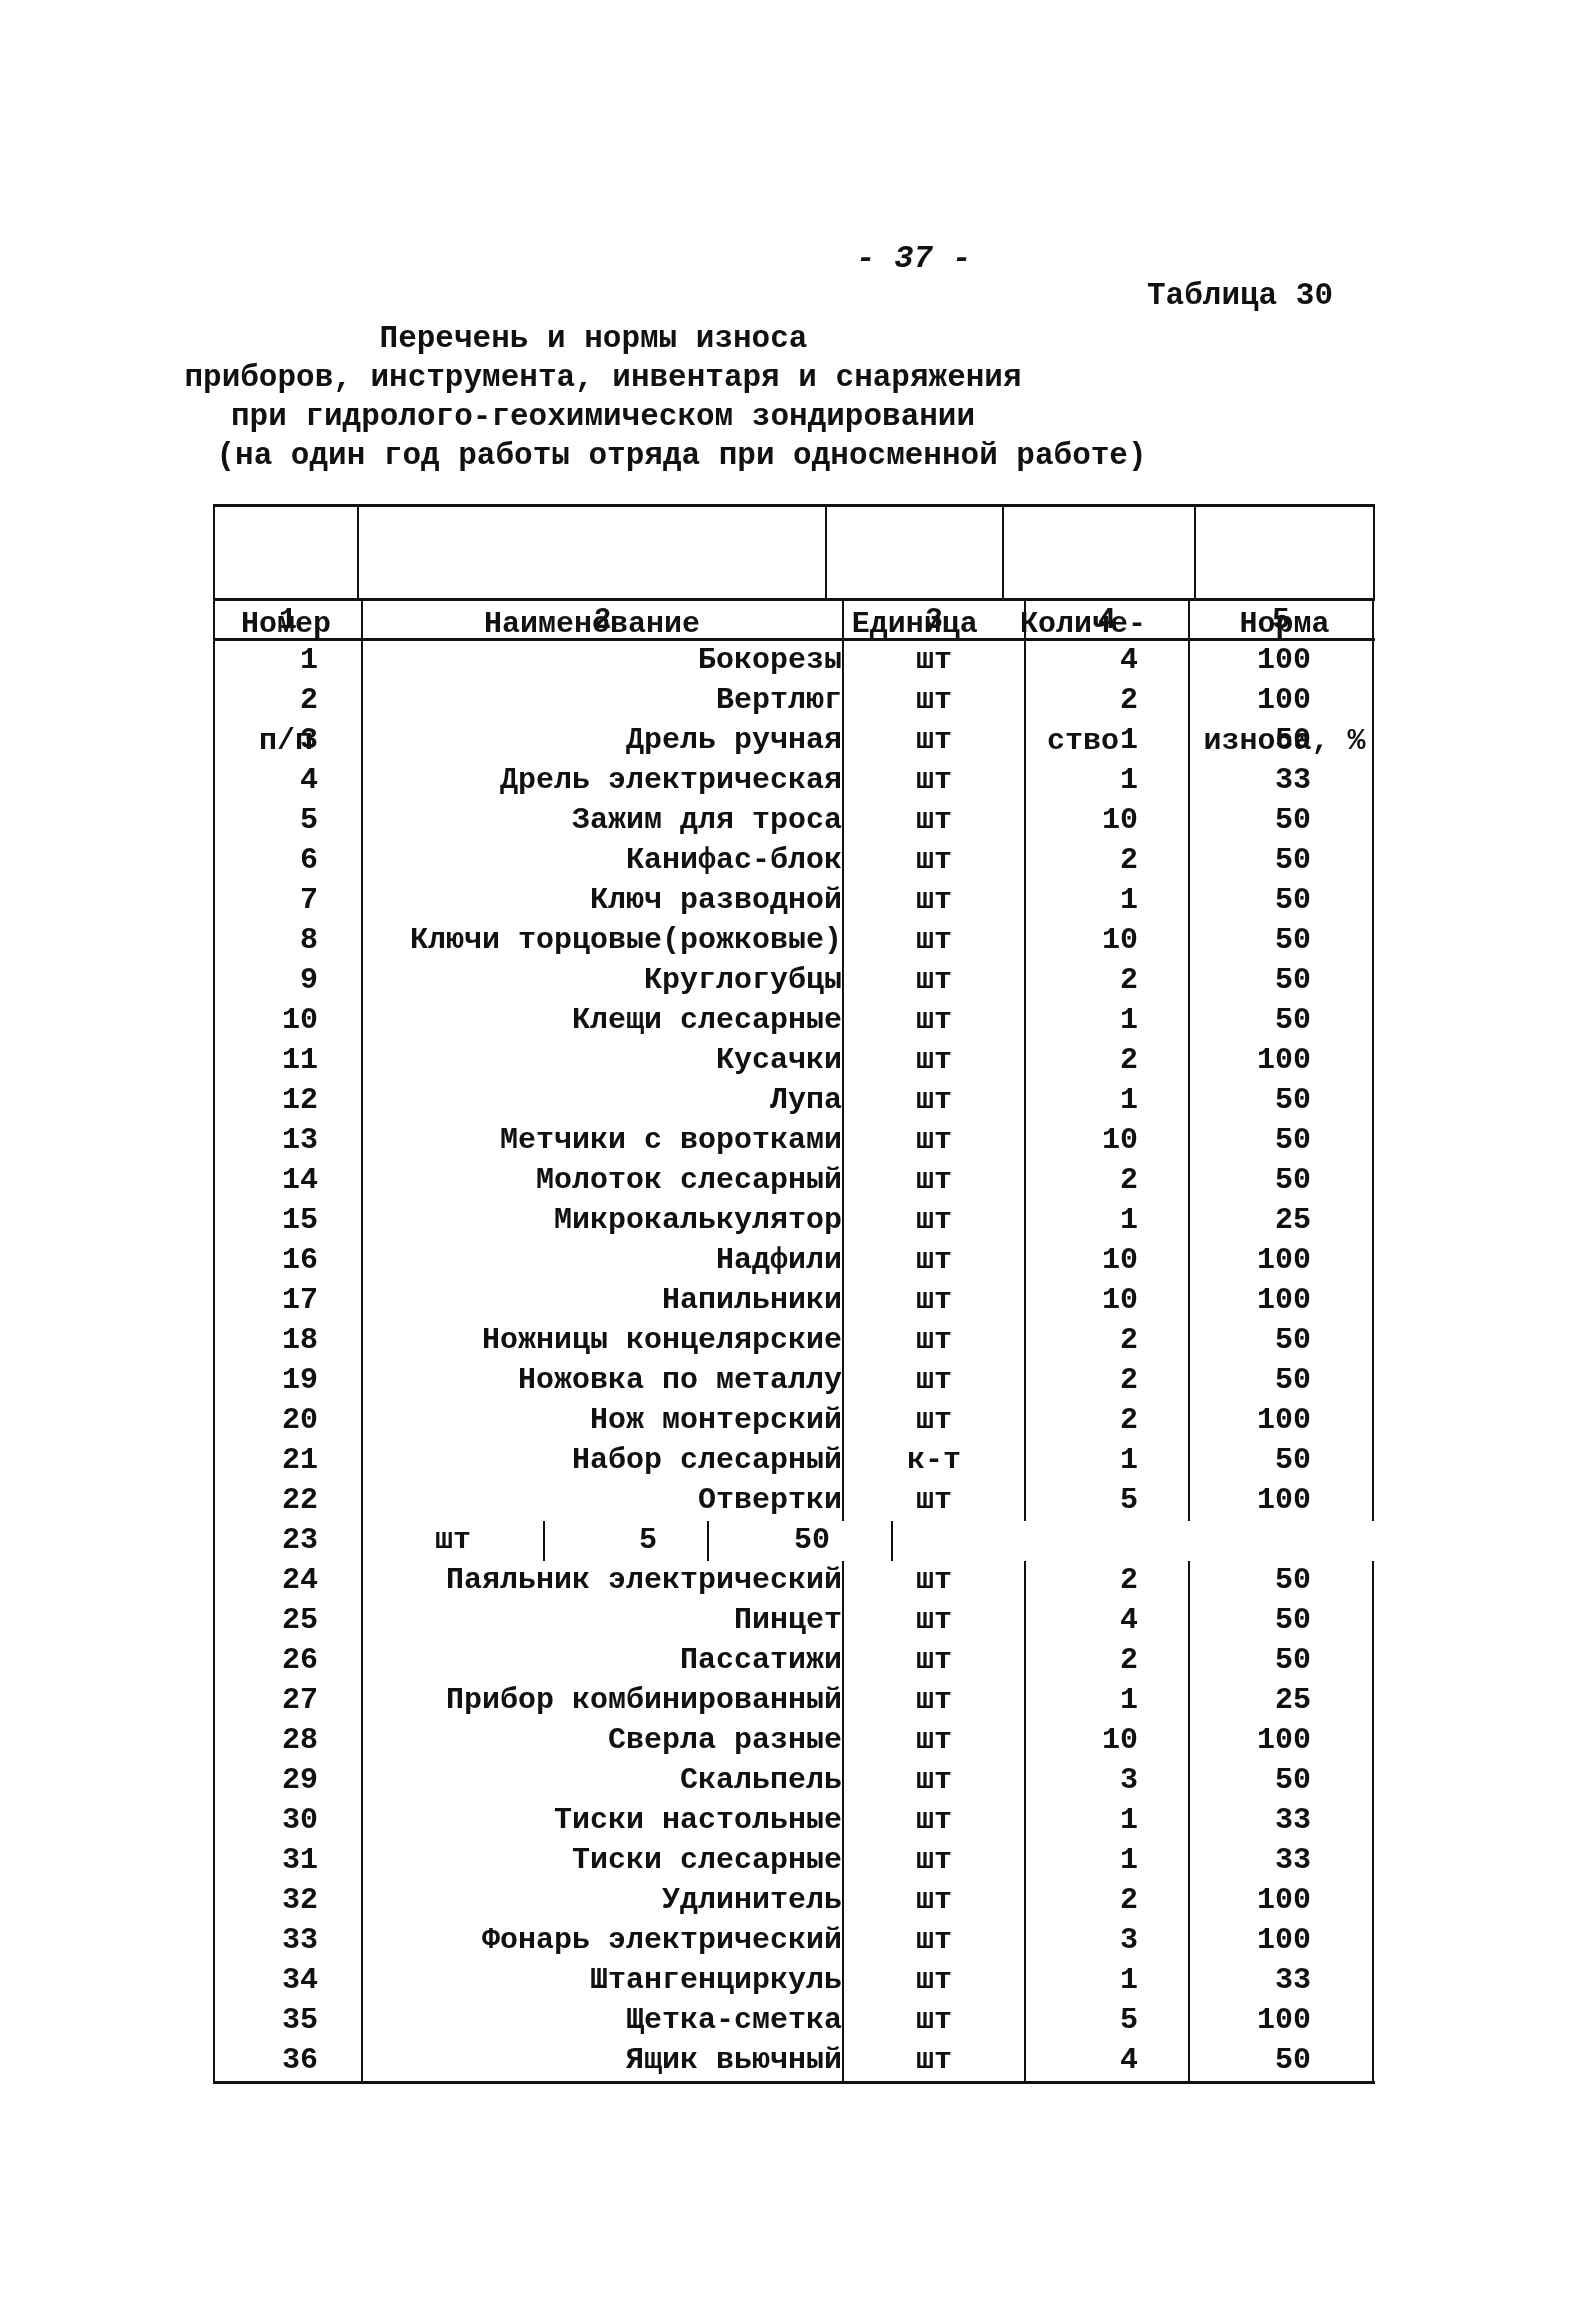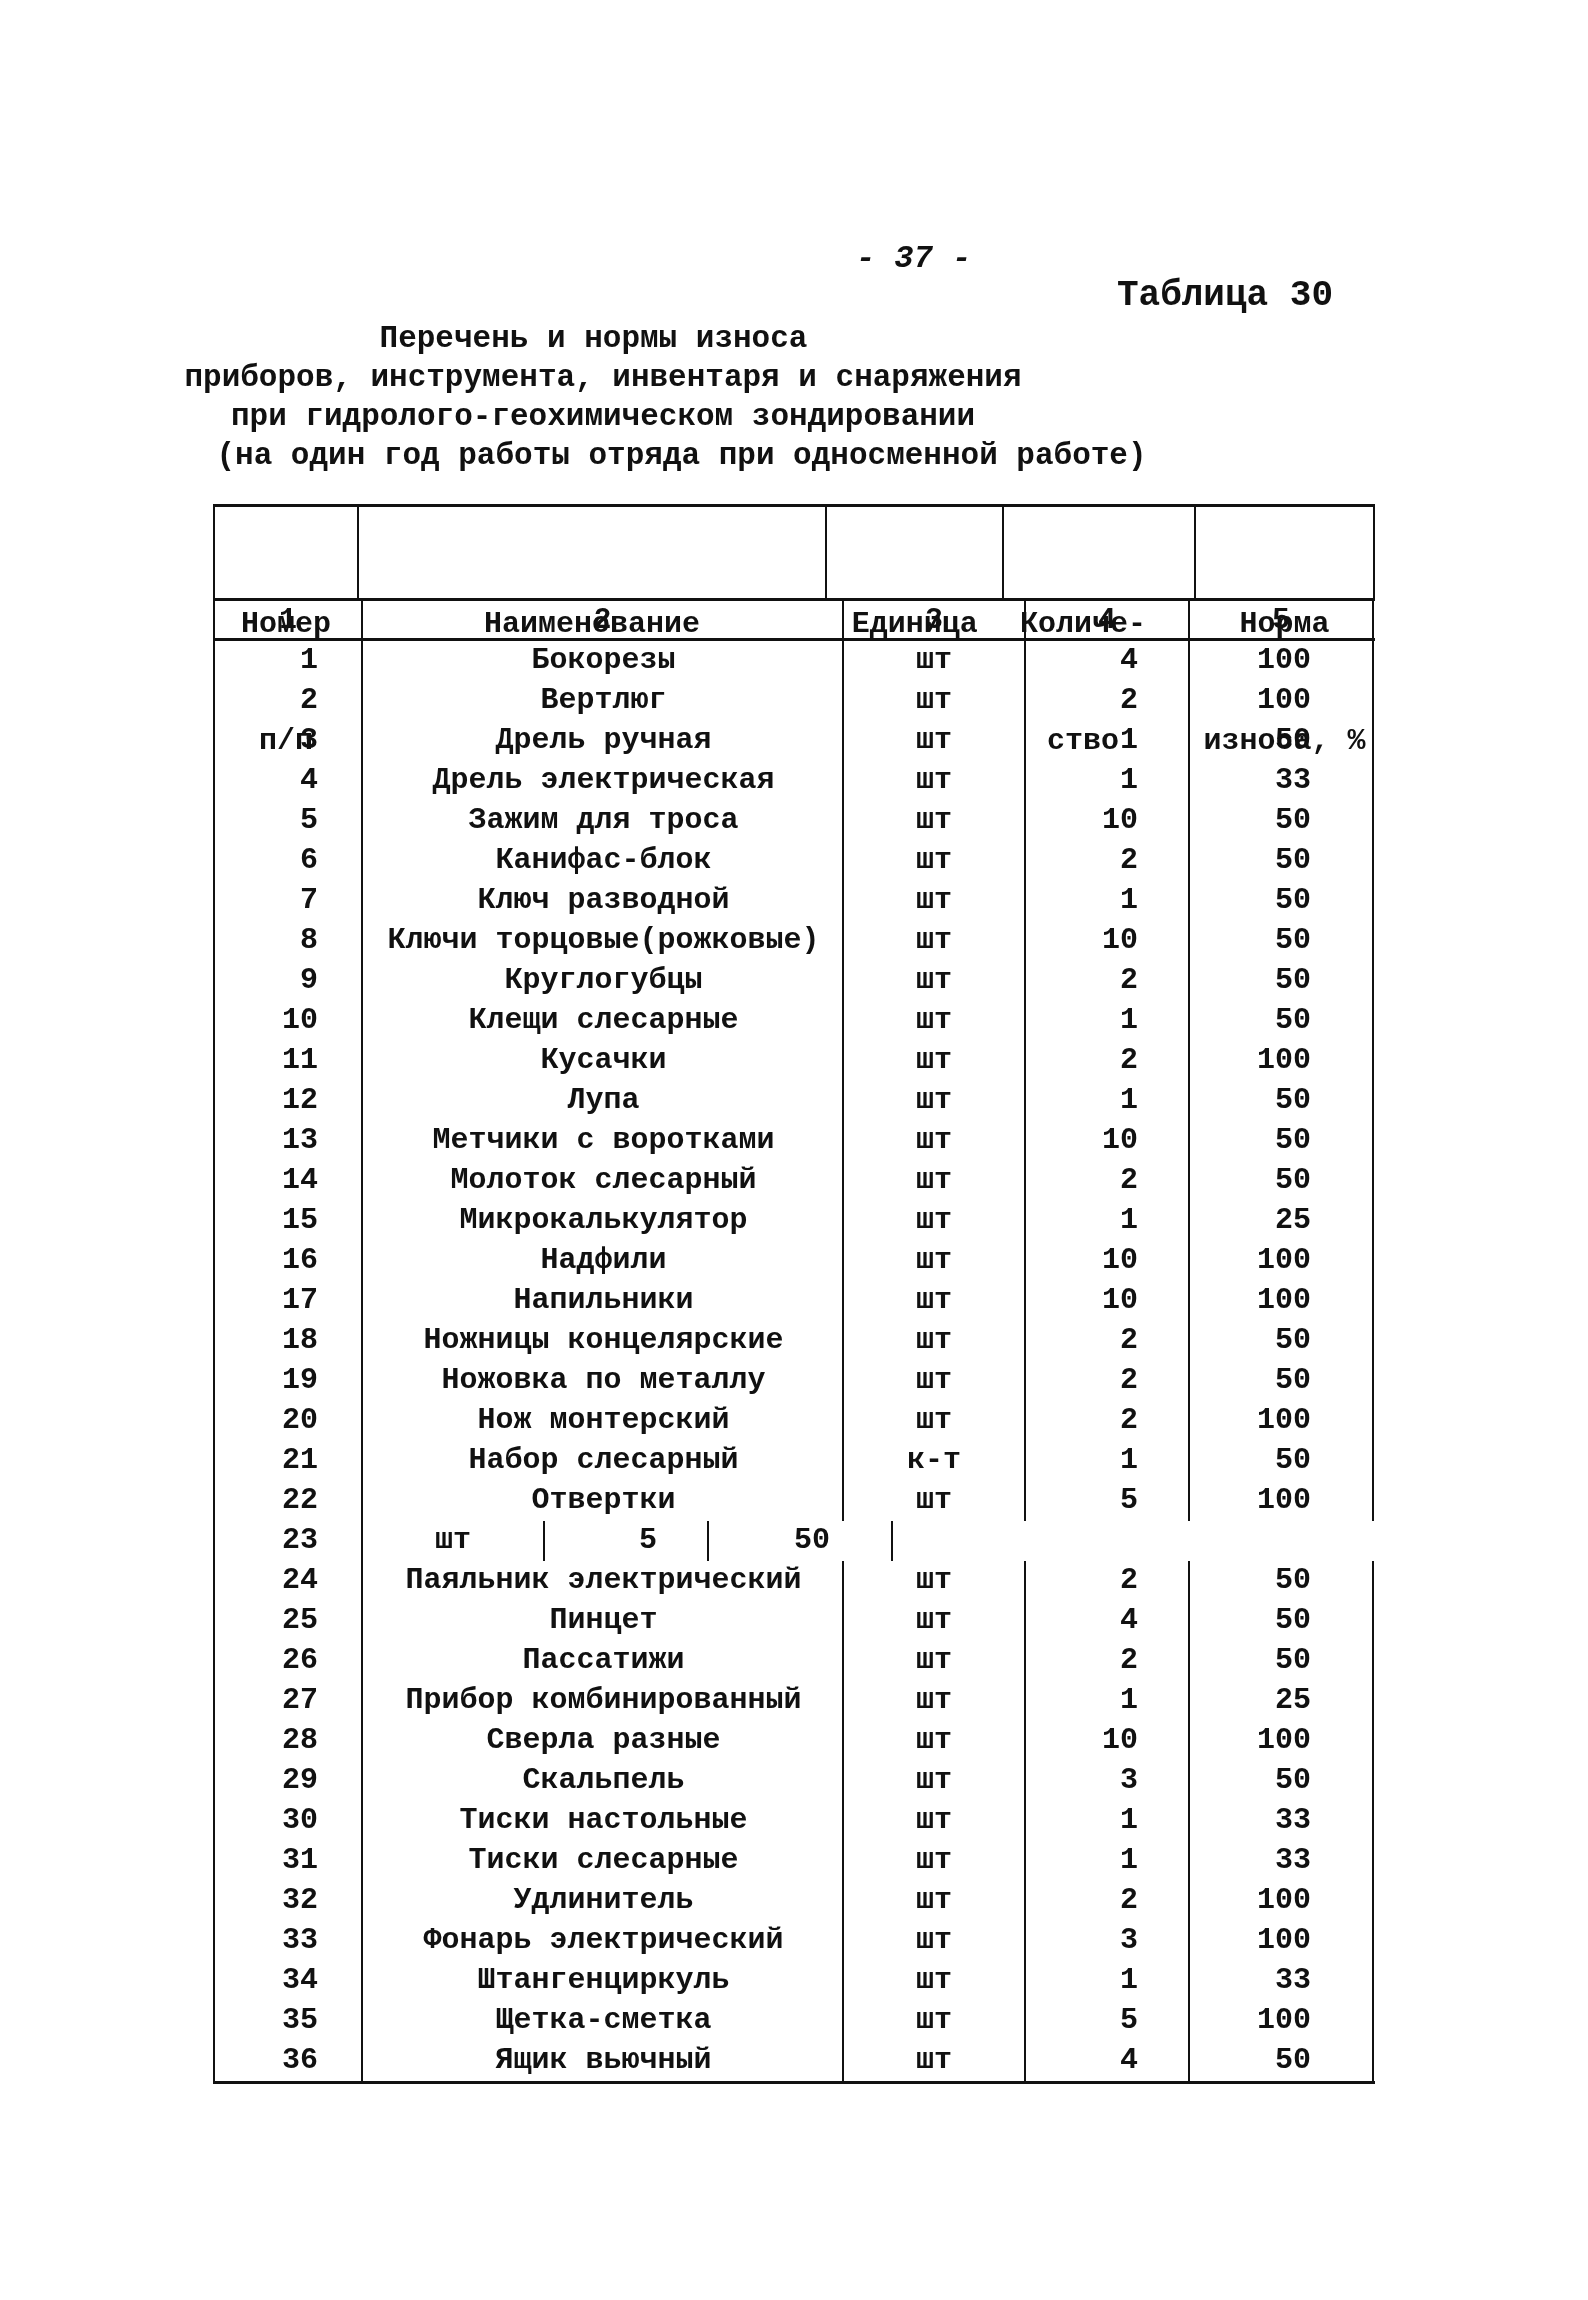--- a/index.html
+++ b/index.html
@@ -24,21 +24,21 @@
     text-align: center;
     font-size: 32px;
     line-height: 39px;
     white-space: pre;
     font-style: italic;
   }
   .table-label {
     position: absolute;
     top: 276px;
     right: 256px;
-    font-size: 36px;
+    font-size: 31px;
     line-height: 39px;
     white-space: pre;
   }
   .title {
     position: absolute;
     top: 319px;
     left: 0;
     width: 1289px;
   }
   .title-line {
@@ -107,21 +107,21 @@
     line-height: 39px;
   }
 
   .data-row {
     height: 40px;
   }
   .data-row .cell {
     line-height: 39px;
   }
   .data-row .c1 { text-align: right; padding-right: 43px; }
-  .data-row .c2 { text-align: center; padding-left: 2px; }
+  .data-row .c2 { text-align: right; padding-left: 2px; }
   .data-row .c3 { text-align: center; }
   .data-row .c4 { text-align: right; padding-right: 50px; }
   .data-row .c5 { text-align: right; padding-right: 61px; }
 </style>
 </head>
 <body>
 
 <div class="page-number">- 37 -</div>
 <div class="table-label">Таблица 30</div>
 

